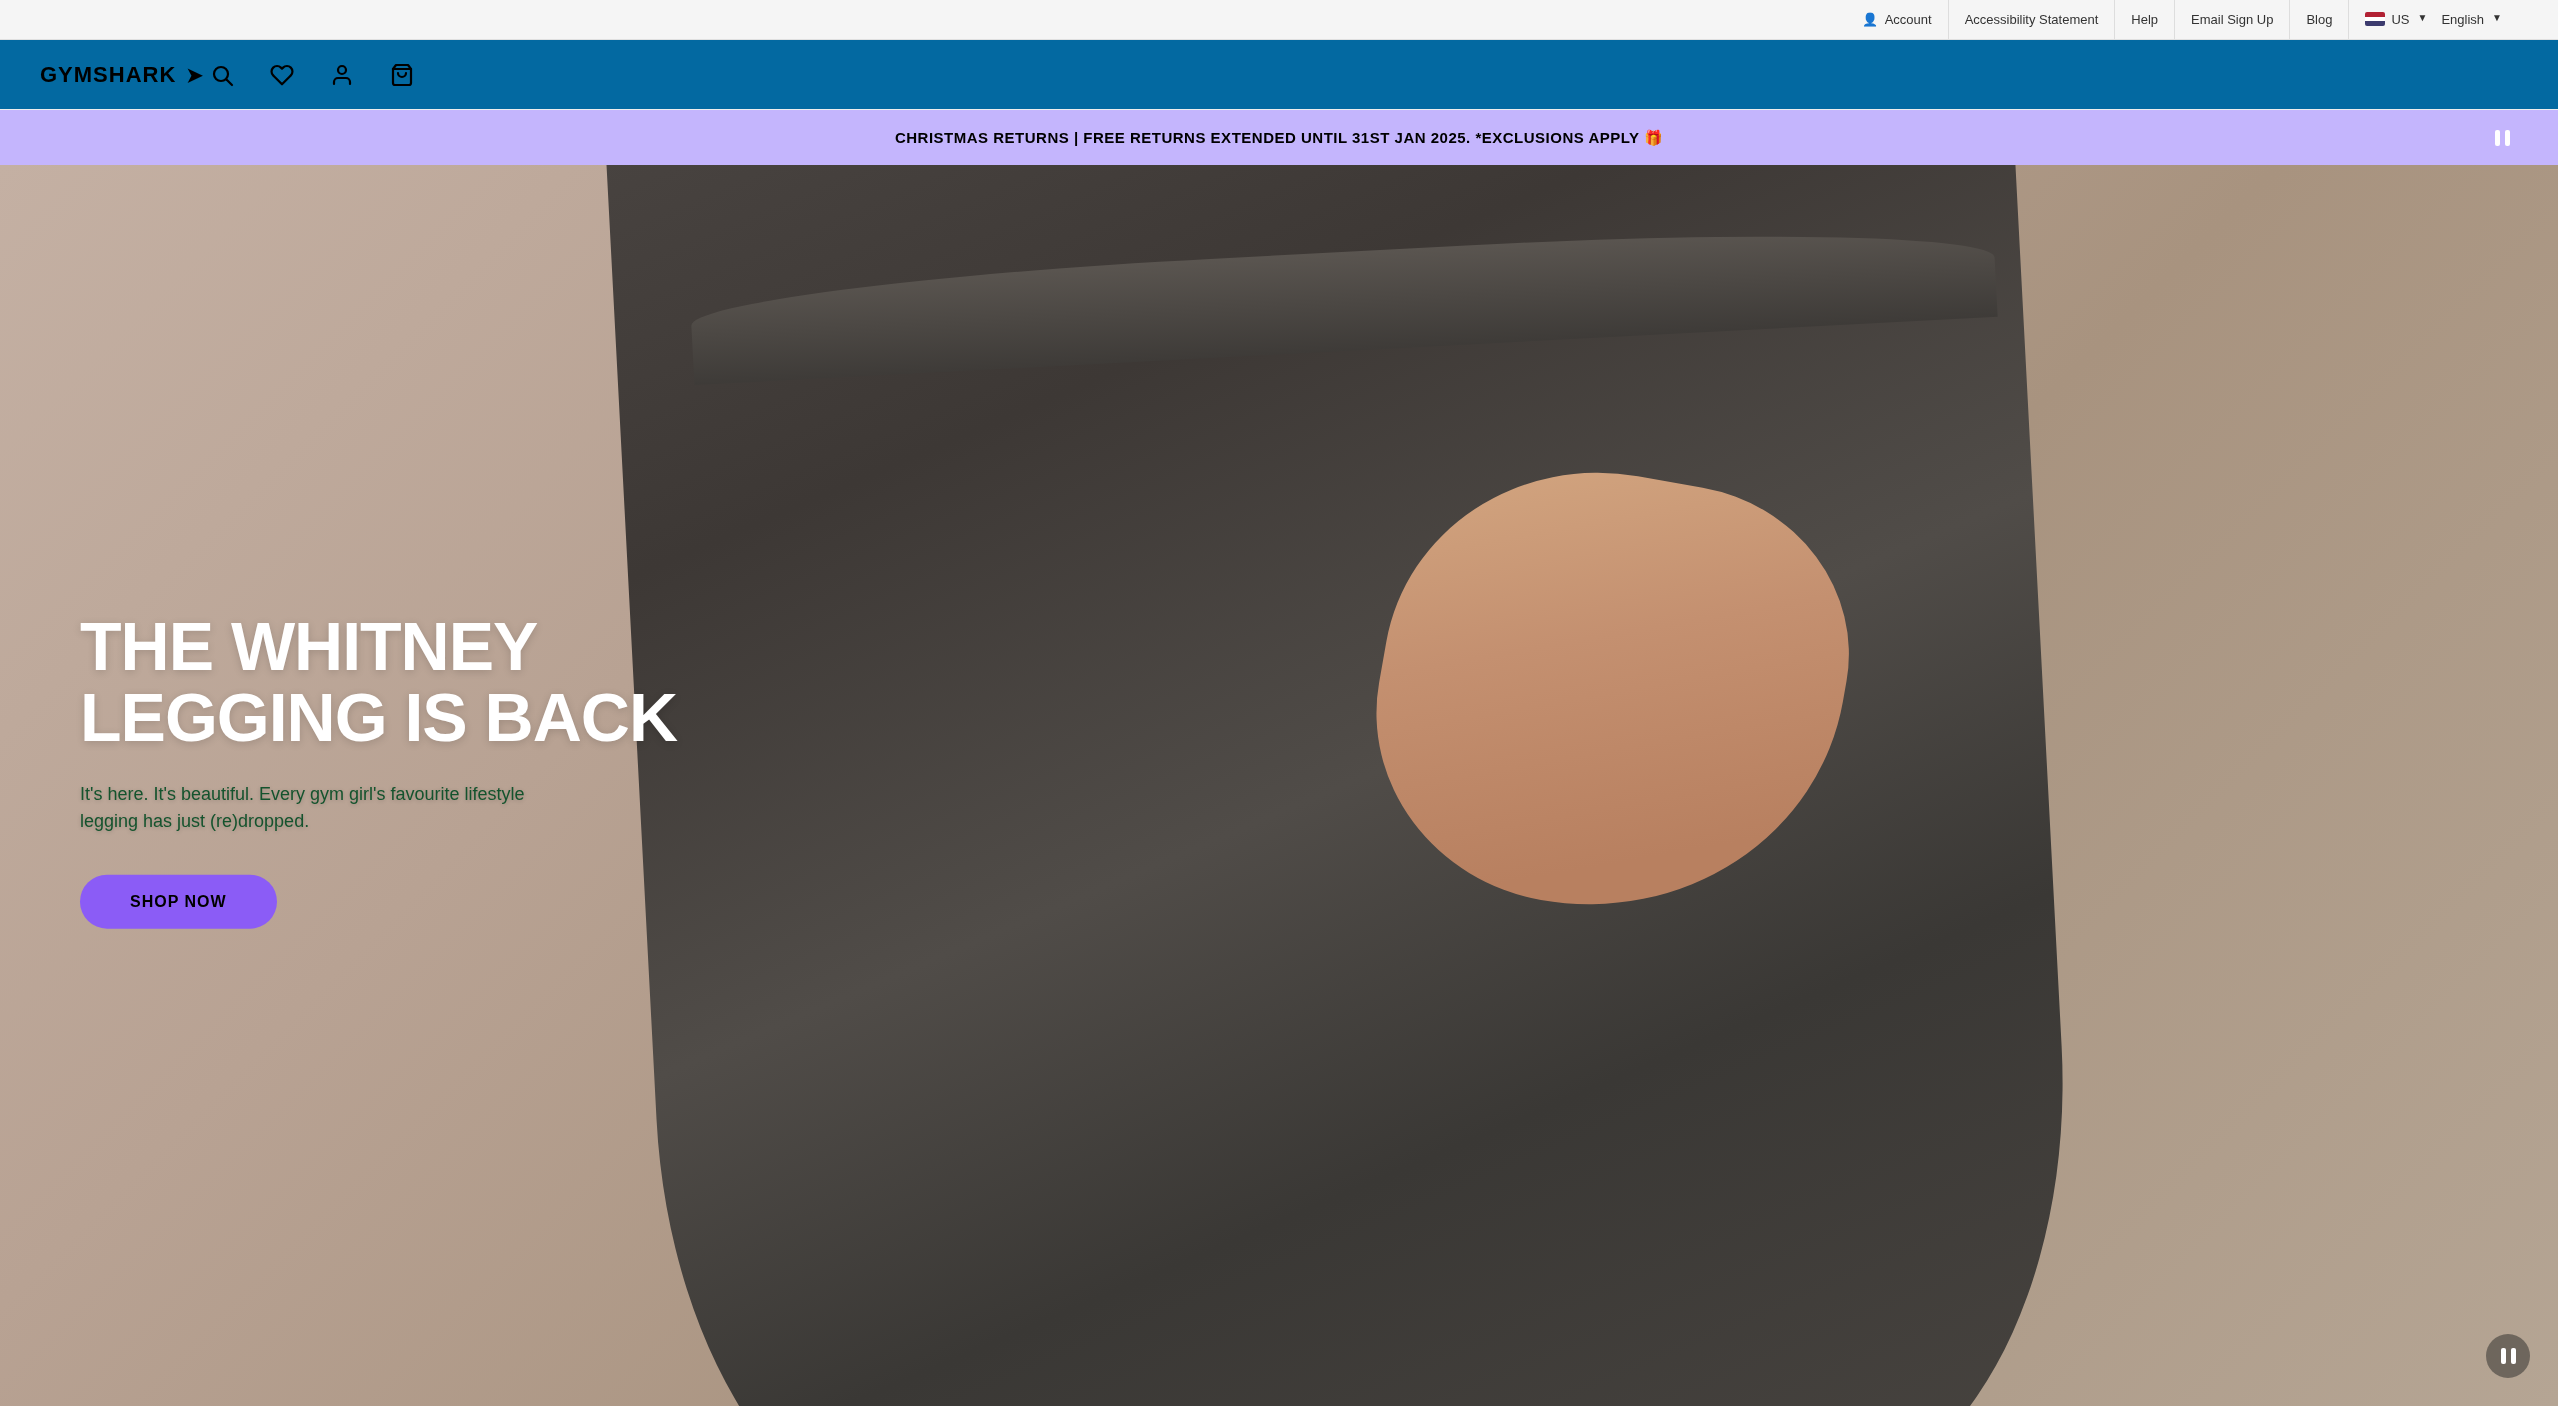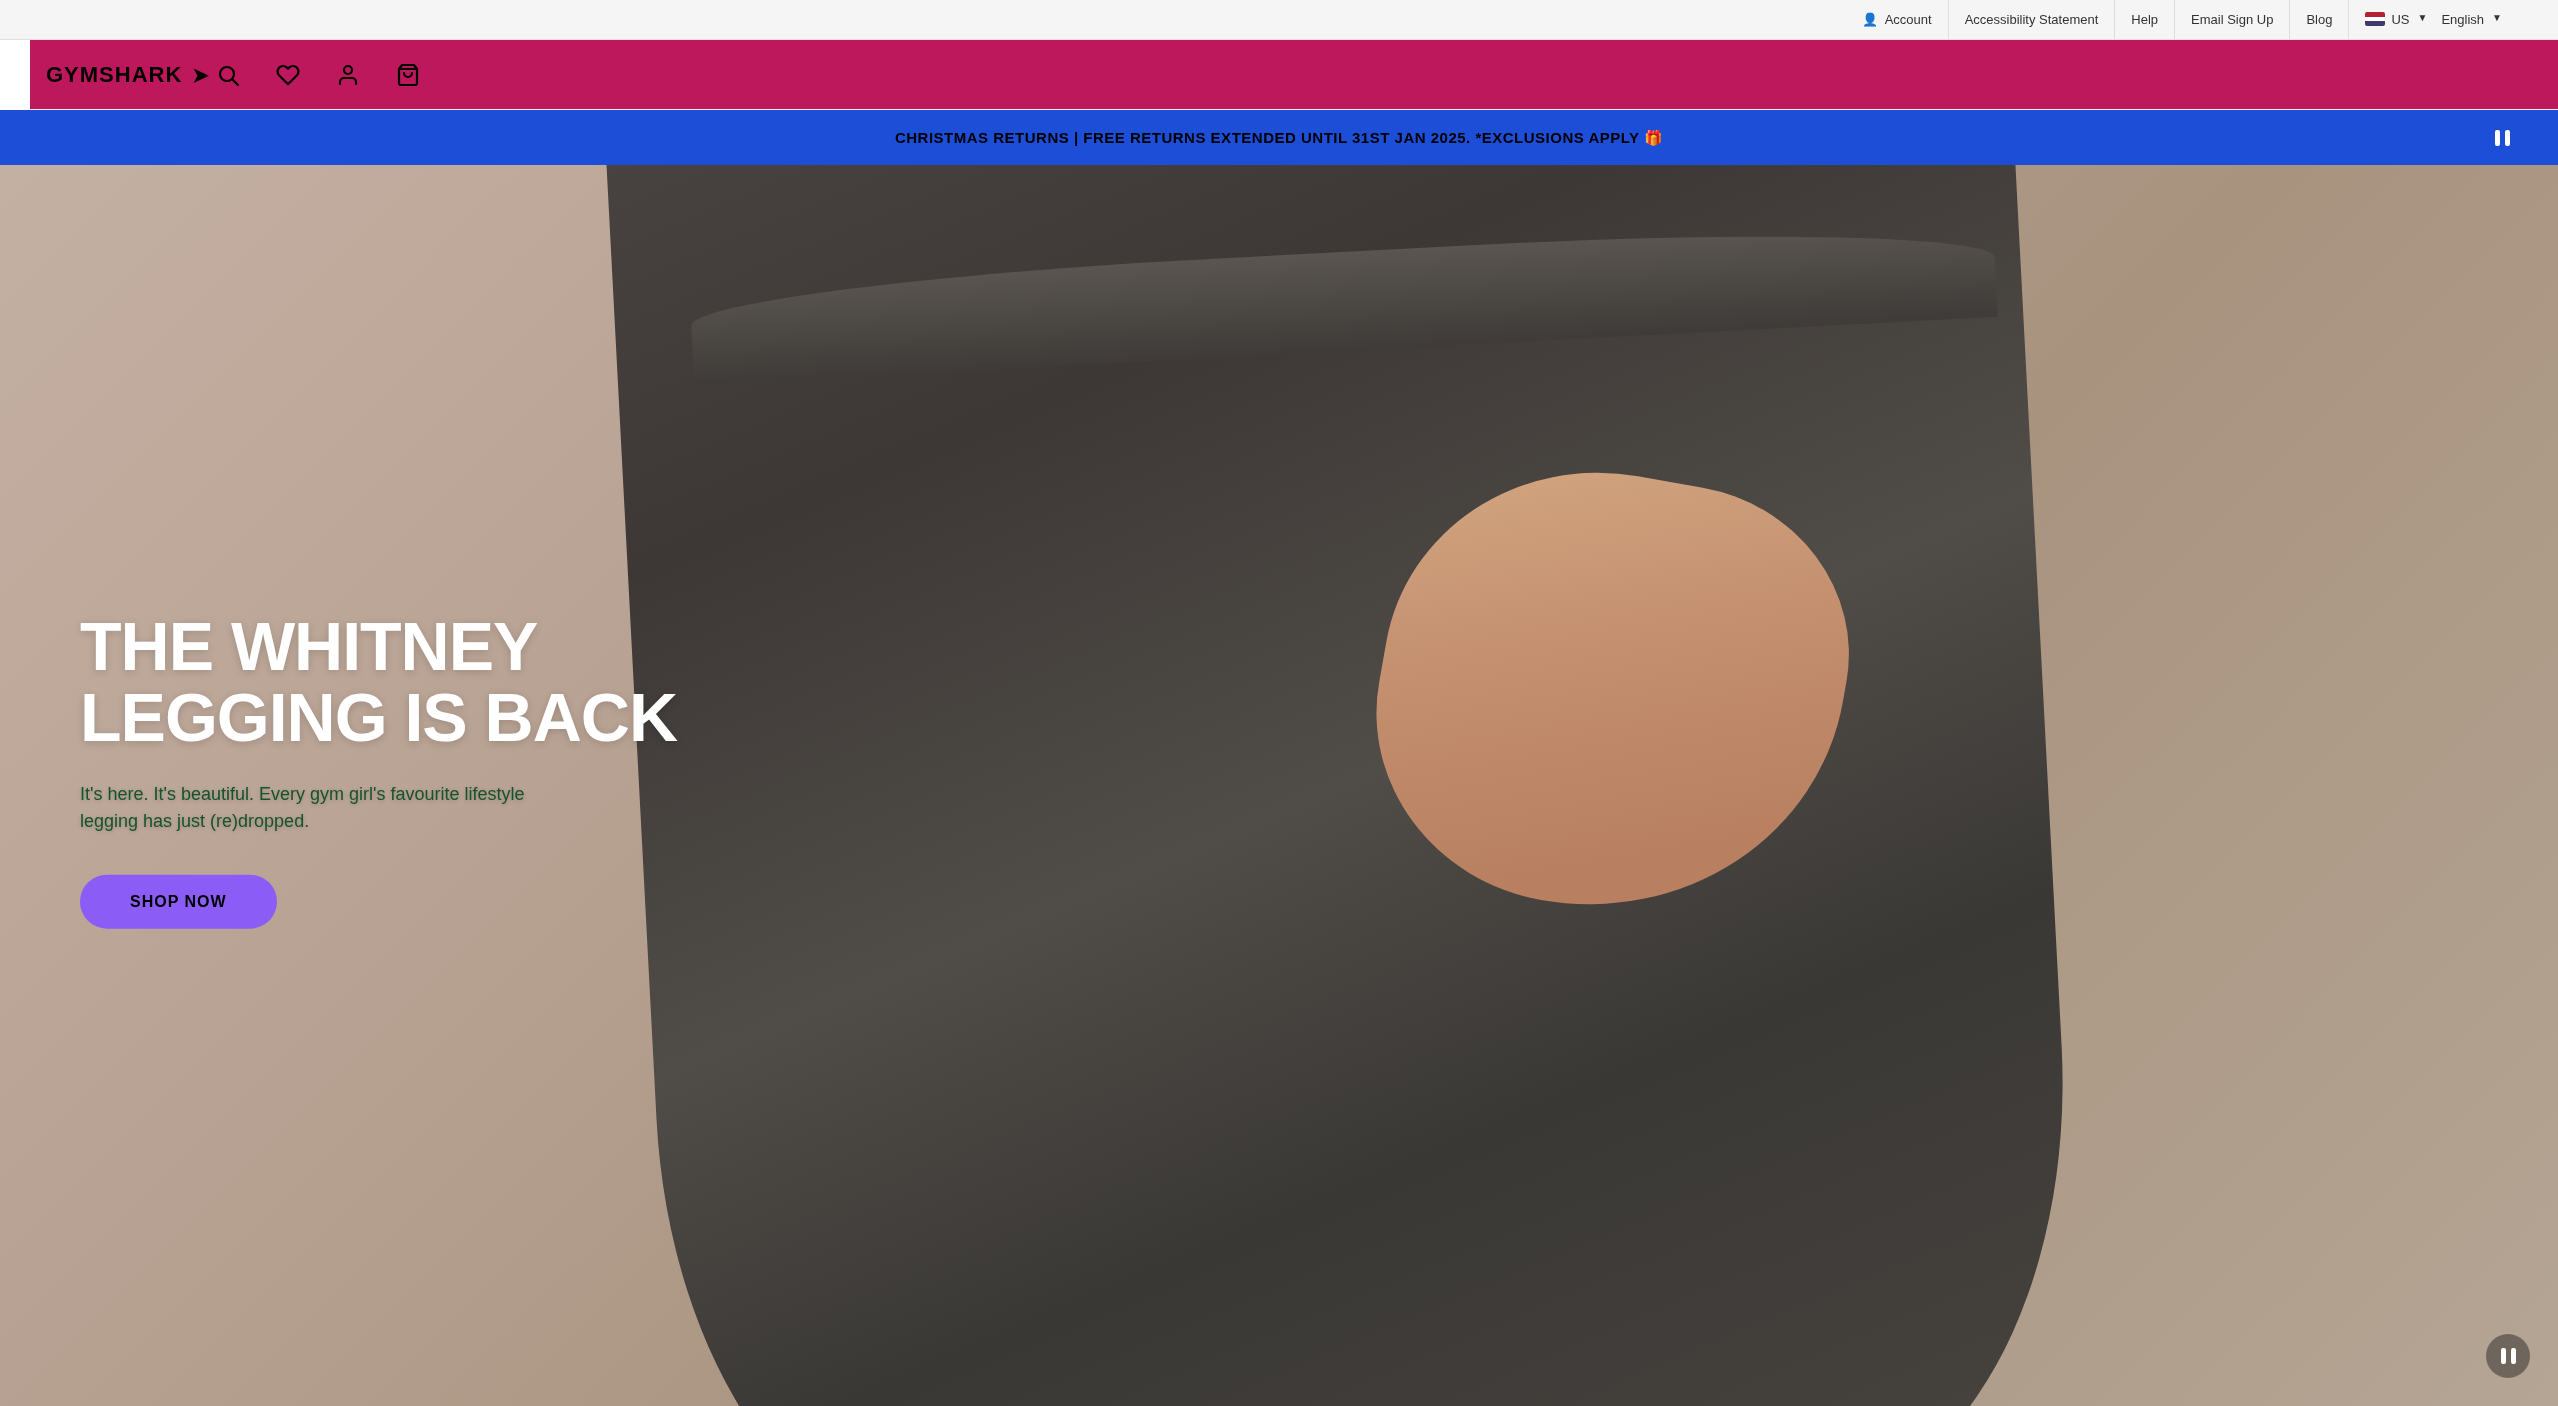--- a/index.html
+++ b/index.html
@@ -50,28 +50,27 @@
       position: relative;
       overflow: hidden;
     }
     .chevron-down {
       font-size: 10px;
       margin-left: 2px;
     }
 
     
     .main-header {
-      background: #be185d;
-      display: flex;
-      align-items: center;
-      padding: 0 16px;
+      background: #0369a1;
+      display: flex;
+      align-items: center;
+      padding: 0 40px;
       height: 70px;
       border-bottom: 1px solid #eee;
       position: relative;
-      margin-left: 30px;
     }
     .logo-area {
       display: flex;
       align-items: center;
       gap: 6px;
       font-weight: 900;
       font-size: 22px;
       letter-spacing: 1px;
       color: #000;
       text-transform: uppercase;
@@ -112,21 +111,21 @@
       color: #000;
       display: flex;
       align-items: center;
       justify-content: center;
       width: 36px;
       height: 36px;
     }
 
     
     .promo-banner {
-      background: #1d4ed8;
+      background: #c4b5fd;
       display: flex;
       align-items: center;
       justify-content: center;
       min-height: 55px;
       padding: 10px 60px;
       position: relative;
       text-align: center;
     }
     .promo-text {
       font-size: 15px;

